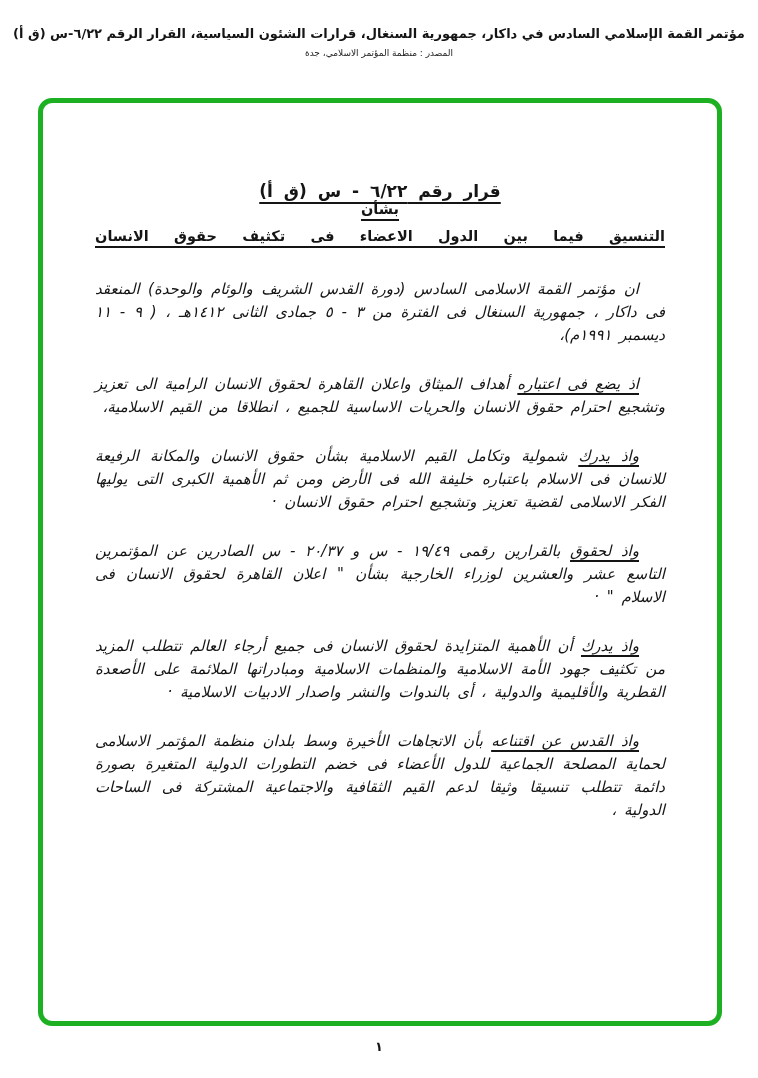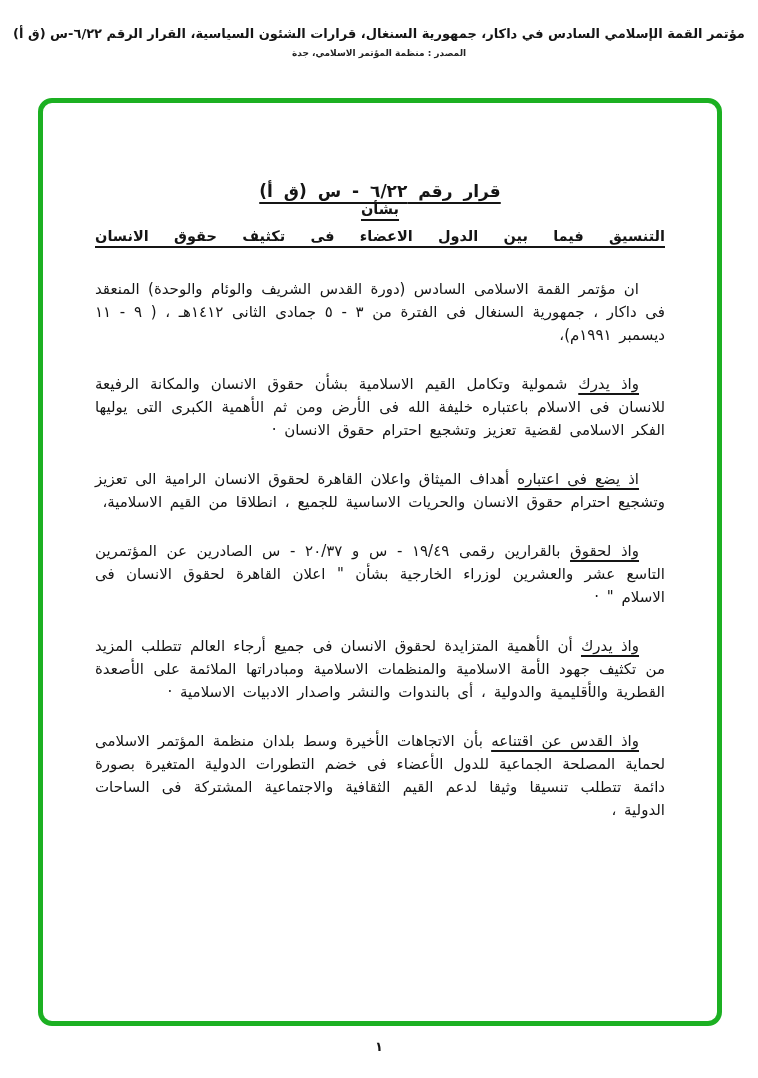--- a/index.html
+++ b/index.html
@@ -23,21 +23,21 @@
   }
   .header-line1 {
     font-size: 13px;
     font-weight: bold;
     letter-spacing: 0.2px;
     white-space: nowrap;
   }
   .header-line2 {
     margin-top: 7px;
     font-size: 9px;
-    font-weight: bold;
+    font-weight: normal;
     color: #222222;
   }
   .doc-frame {
     position: absolute;
     left: 38px;
     top: 98px;
     width: 684px;
     height: 928px;
     box-sizing: border-box;
     border: 5px solid #1cb022;
@@ -77,20 +77,21 @@
   }
   .doc-body { margin-top: 34px; }
   .doc-body p {
     margin: 0 0 26px 0;
     font-size: 15px;
     line-height: 23px;
     text-align: justify;
     text-indent: 26px;
     letter-spacing: 0.3px;
     word-spacing: 3px;
+    font-style: italic;
   }
   .doc-body .lead {
     text-decoration: underline;
     text-underline-offset: 4px;
     text-decoration-thickness: 1.5px;
   }
   .page-number {
     position: absolute;
     top: 1039px;
     left: 0;
@@ -113,22 +114,22 @@
   <div class="doc-frame">
 
     <div class="doc-title">
       <div class="t1"><span>قرار رقم ٦/٢٢ - س (ق أ)</span></div>
       <div class="t2"><span>بشأن</span></div>
       <div class="t3">التنسيق فيما بين الدول الاعضاء فى تكثيف حقوق الانسان</div>
     </div>
 
     <div class="doc-body">
       <p><span class="lead"></span> <span>ان مؤتمر القمة الاسلامى السادس (دورة القدس الشريف والوئام والوحدة) المنعقد فى داكار ، جمهورية السنغال فى الفترة من ٣ - ٥ جمادى الثانى ١٤١٢هـ ، ( ٩ - ١١ ديسمبر ١٩٩١م)،</span></p>
+      <p><span class="lead">اذ يضع فى اعتباره</span> <span>أهداف الميثاق واعلان القاهرة لحقوق الانسان الرامية الى تعزيز وتشجيع احترام حقوق الانسان والحريات الاساسية للجميع ، انطلاقا من القيم الاسلامية،</span></p>
       <p><span class="lead">واذ يدرك</span> <span>شمولية وتكامل القيم الاسلامية بشأن حقوق الانسان والمكانة الرفيعة للانسان فى الاسلام باعتباره خليفة الله فى الأرض ومن ثم الأهمية الكبرى التى يوليها الفكر الاسلامى لقضية تعزيز وتشجيع احترام حقوق الانسان ·</span></p>
-      <p><span class="lead">اذ يضع فى اعتباره</span> <span>أهداف الميثاق واعلان القاهرة لحقوق الانسان الرامية الى تعزيز وتشجيع احترام حقوق الانسان والحريات الاساسية للجميع ، انطلاقا من القيم الاسلامية،</span></p>
       <p><span class="lead">واذ لحقوق</span> <span>بالقرارين رقمى ١٩/٤٩ - س و ٢٠/٣٧ - س الصادرين عن المؤتمرين التاسع عشر والعشرين لوزراء الخارجية بشأن " اعلان القاهرة لحقوق الانسان فى الاسلام " ·</span></p>
       <p><span class="lead">واذ يدرك</span> <span>أن الأهمية المتزايدة لحقوق الانسان فى جميع أرجاء العالم تتطلب المزيد من تكثيف جهود الأمة الاسلامية والمنظمات الاسلامية ومبادراتها الملائمة على الأصعدة القطرية والأقليمية والدولية ، أى بالندوات والنشر واصدار الادبيات الاسلامية ·</span></p>
       <p><span class="lead">واذ القدس عن اقتناعه</span> <span>بأن الاتجاهات الأخيرة وسط بلدان منظمة المؤتمر الاسلامى لحماية المصلحة الجماعية للدول الأعضاء فى خضم التطورات الدولية المتغيرة بصورة دائمة تتطلب تنسيقا وثيقا لدعم القيم الثقافية والاجتماعية المشتركة فى الساحات الدولية ،</span></p>
     </div>
 
   </div>
 
   <div class="page-number">١</div>
 
 </div>

